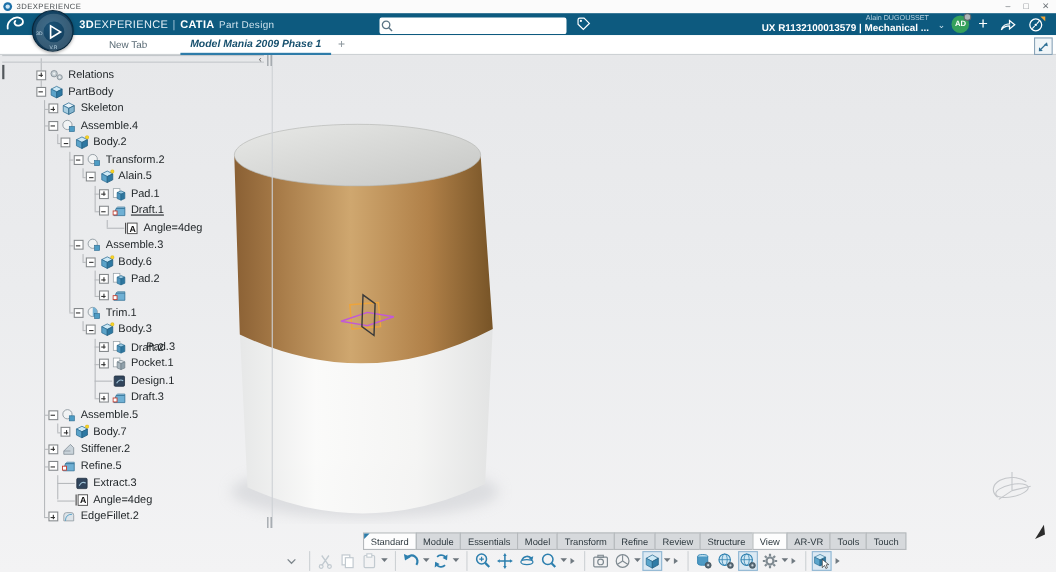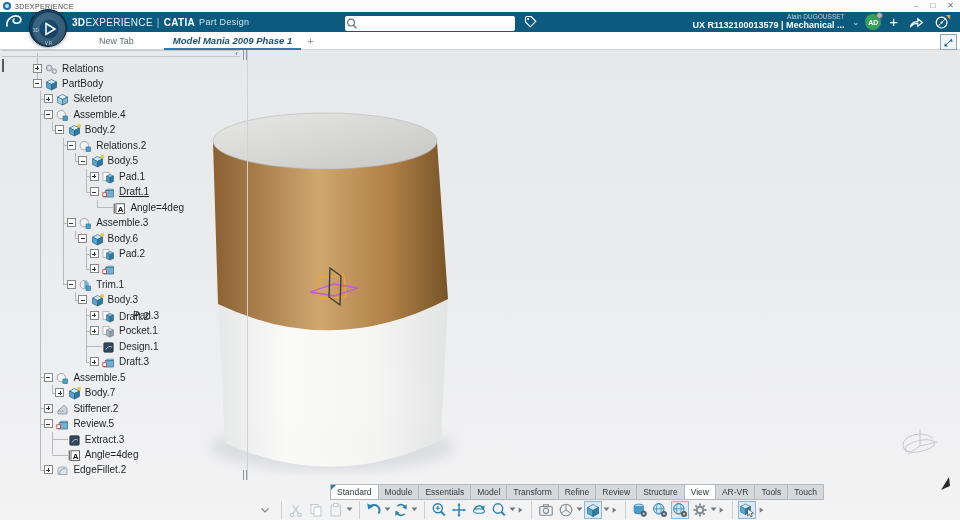--- a/index.html
+++ b/index.html
@@ -298,31 +298,31 @@
     <circle cx="11.2" cy="1.8" r="1.6" fill="#f7d426" stroke="#caa60e" stroke-width=".4"></circle>
         </svg></div>
       <div class="tlabel" style="left:84.8px;top:122.34px;">Body.2</div>
       <div class="texp" style="left:66.7px;top:140.8px;">
         <i class="h"></i>
       </div>
       <div class="ticon" style="left:79.2px;top:138.8px;"><svg width="13" height="13" viewBox="0 0 13 13">
           <circle cx="5.3" cy="5.6" r="4.2" fill="#f1f3f4" stroke="#8d979e" stroke-width=".8"></circle>
           <rect x="7" y="7" width="4.6" height="4.6" fill="#4e9cc4" stroke="#2f6f94" stroke-width=".6"></rect>
         </svg></div>
-      <div class="tlabel" style="left:96.2px;top:137.8px;">Relations.2</div>
+      <div class="tlabel" style="left:96.2px;top:137.8px;">Transform.2</div>
       <div class="texp" style="left:78.1px;top:156.26px;">
         <i class="h"></i>
       </div>
       <div class="ticon" style="left:90.6px;top:154.26px;"><svg width="13" height="13" viewBox="0 0 13 13">
           <polygon points="1.5,4 6.5,1.5 11.5,4 6.5,6.5" fill="#cde9f6" stroke="#2f6f94" stroke-width=".7"></polygon>
     <polygon points="1.5,4 6.5,6.5 6.5,12 1.5,9.5" fill="#5ba3c9" stroke="#2f6f94" stroke-width=".7"></polygon>
     <polygon points="6.5,6.5 11.5,4 11.5,9.5 6.5,12" fill="#2e79a3" stroke="#235e80" stroke-width=".7"></polygon>
     <circle cx="11.2" cy="1.8" r="1.6" fill="#f7d426" stroke="#caa60e" stroke-width=".4"></circle>
         </svg></div>
-      <div class="tlabel" style="left:107.6px;top:153.26px;">Body.5</div>
+      <div class="tlabel" style="left:107.6px;top:153.26px;">Alain.5</div>
       <div class="texp" style="left:89.5px;top:171.72px;">
         <i class="h"></i>
         <i class="v"></i>
       </div>
       <div class="ticon" style="left:102px;top:169.72px;"><svg width="13" height="13" viewBox="0 0 13 13">
           <rect x="1" y="1.5" width="6" height="8" fill="#fff" stroke="#98a2a8" stroke-width=".7"></rect>
       <polygon points="4.5,5 8,3.5 11.5,5 8,6.5" fill="#9ccbe4" stroke="#26688c" stroke-width=".6"></polygon>
       <polygon points="4.5,5 8,6.5 8,12 4.5,10.5" fill="#4d94bd" stroke="#26688c" stroke-width=".6"></polygon>
       <polygon points="8,6.5 11.5,5 11.5,10.5 8,12" fill="#2e769e" stroke="#26688c" stroke-width=".6"></polygon>
         </svg></div>
@@ -466,21 +466,21 @@
         </svg></div>
       <div class="tlabel" style="left:73.4px;top:400.62px;">Stiffener.2</div>
       <div class="texp" style="left:43.9px;top:419.08000000000004px;">
         <i class="h"></i>
       </div>
       <div class="ticon" style="left:56.4px;top:417.08000000000004px;"><svg width="13" height="13" viewBox="0 0 13 13">
           <polygon points="3.5,4.5 5,3.2 11.5,3.2 11.5,4.5" fill="#a9d2e8" stroke="#2f6f94" stroke-width=".6"></polygon>
       <polygon points="1.5,11 3.5,4.5 11.5,4.5 11.5,11" fill="#6fb0d4" stroke="#2f6f94" stroke-width=".7"></polygon>
       <rect x="0.8" y="6.8" width="3.6" height="3.6" fill="#fff" stroke="#c0392b" stroke-width=".8"></rect>
         </svg></div>
-      <div class="tlabel" style="left:73.4px;top:416.08000000000004px;">Review.5</div>
+      <div class="tlabel" style="left:73.4px;top:416.08000000000004px;">Refine.5</div>
       <div class="ticon" style="left:67.8px;top:432.54px;"><svg width="13" height="13" viewBox="0 0 13 13">
           <rect x="1.8" y="1.8" width="9.4" height="9.4" rx="1" fill="#31455c" stroke="#1f2e3e" stroke-width=".7"></rect>
       <path d="M4,8.5 Q6.5,4 10,6.2" stroke="#9fc3d8" fill="none" stroke-width="1"></path>
         </svg></div>
       <div class="tlabel" style="left:84.8px;top:431.54px;">Extract.3</div>
       <div class="ticon" style="left:67.8px;top:448px;"><svg width="13" height="13" viewBox="0 0 13 13">
           <line x1="1.2" y1="1.5" x2="1.2" y2="11.5" stroke="#444" stroke-width="1"></line>
       <rect x="3" y="1.8" width="8.6" height="9.6" fill="#fff" stroke="#444" stroke-width=".8"></rect>
       <text x="4.8" y="9.7" font-size="8" font-weight="bold" fill="#111">A</text>
         </svg></div>

